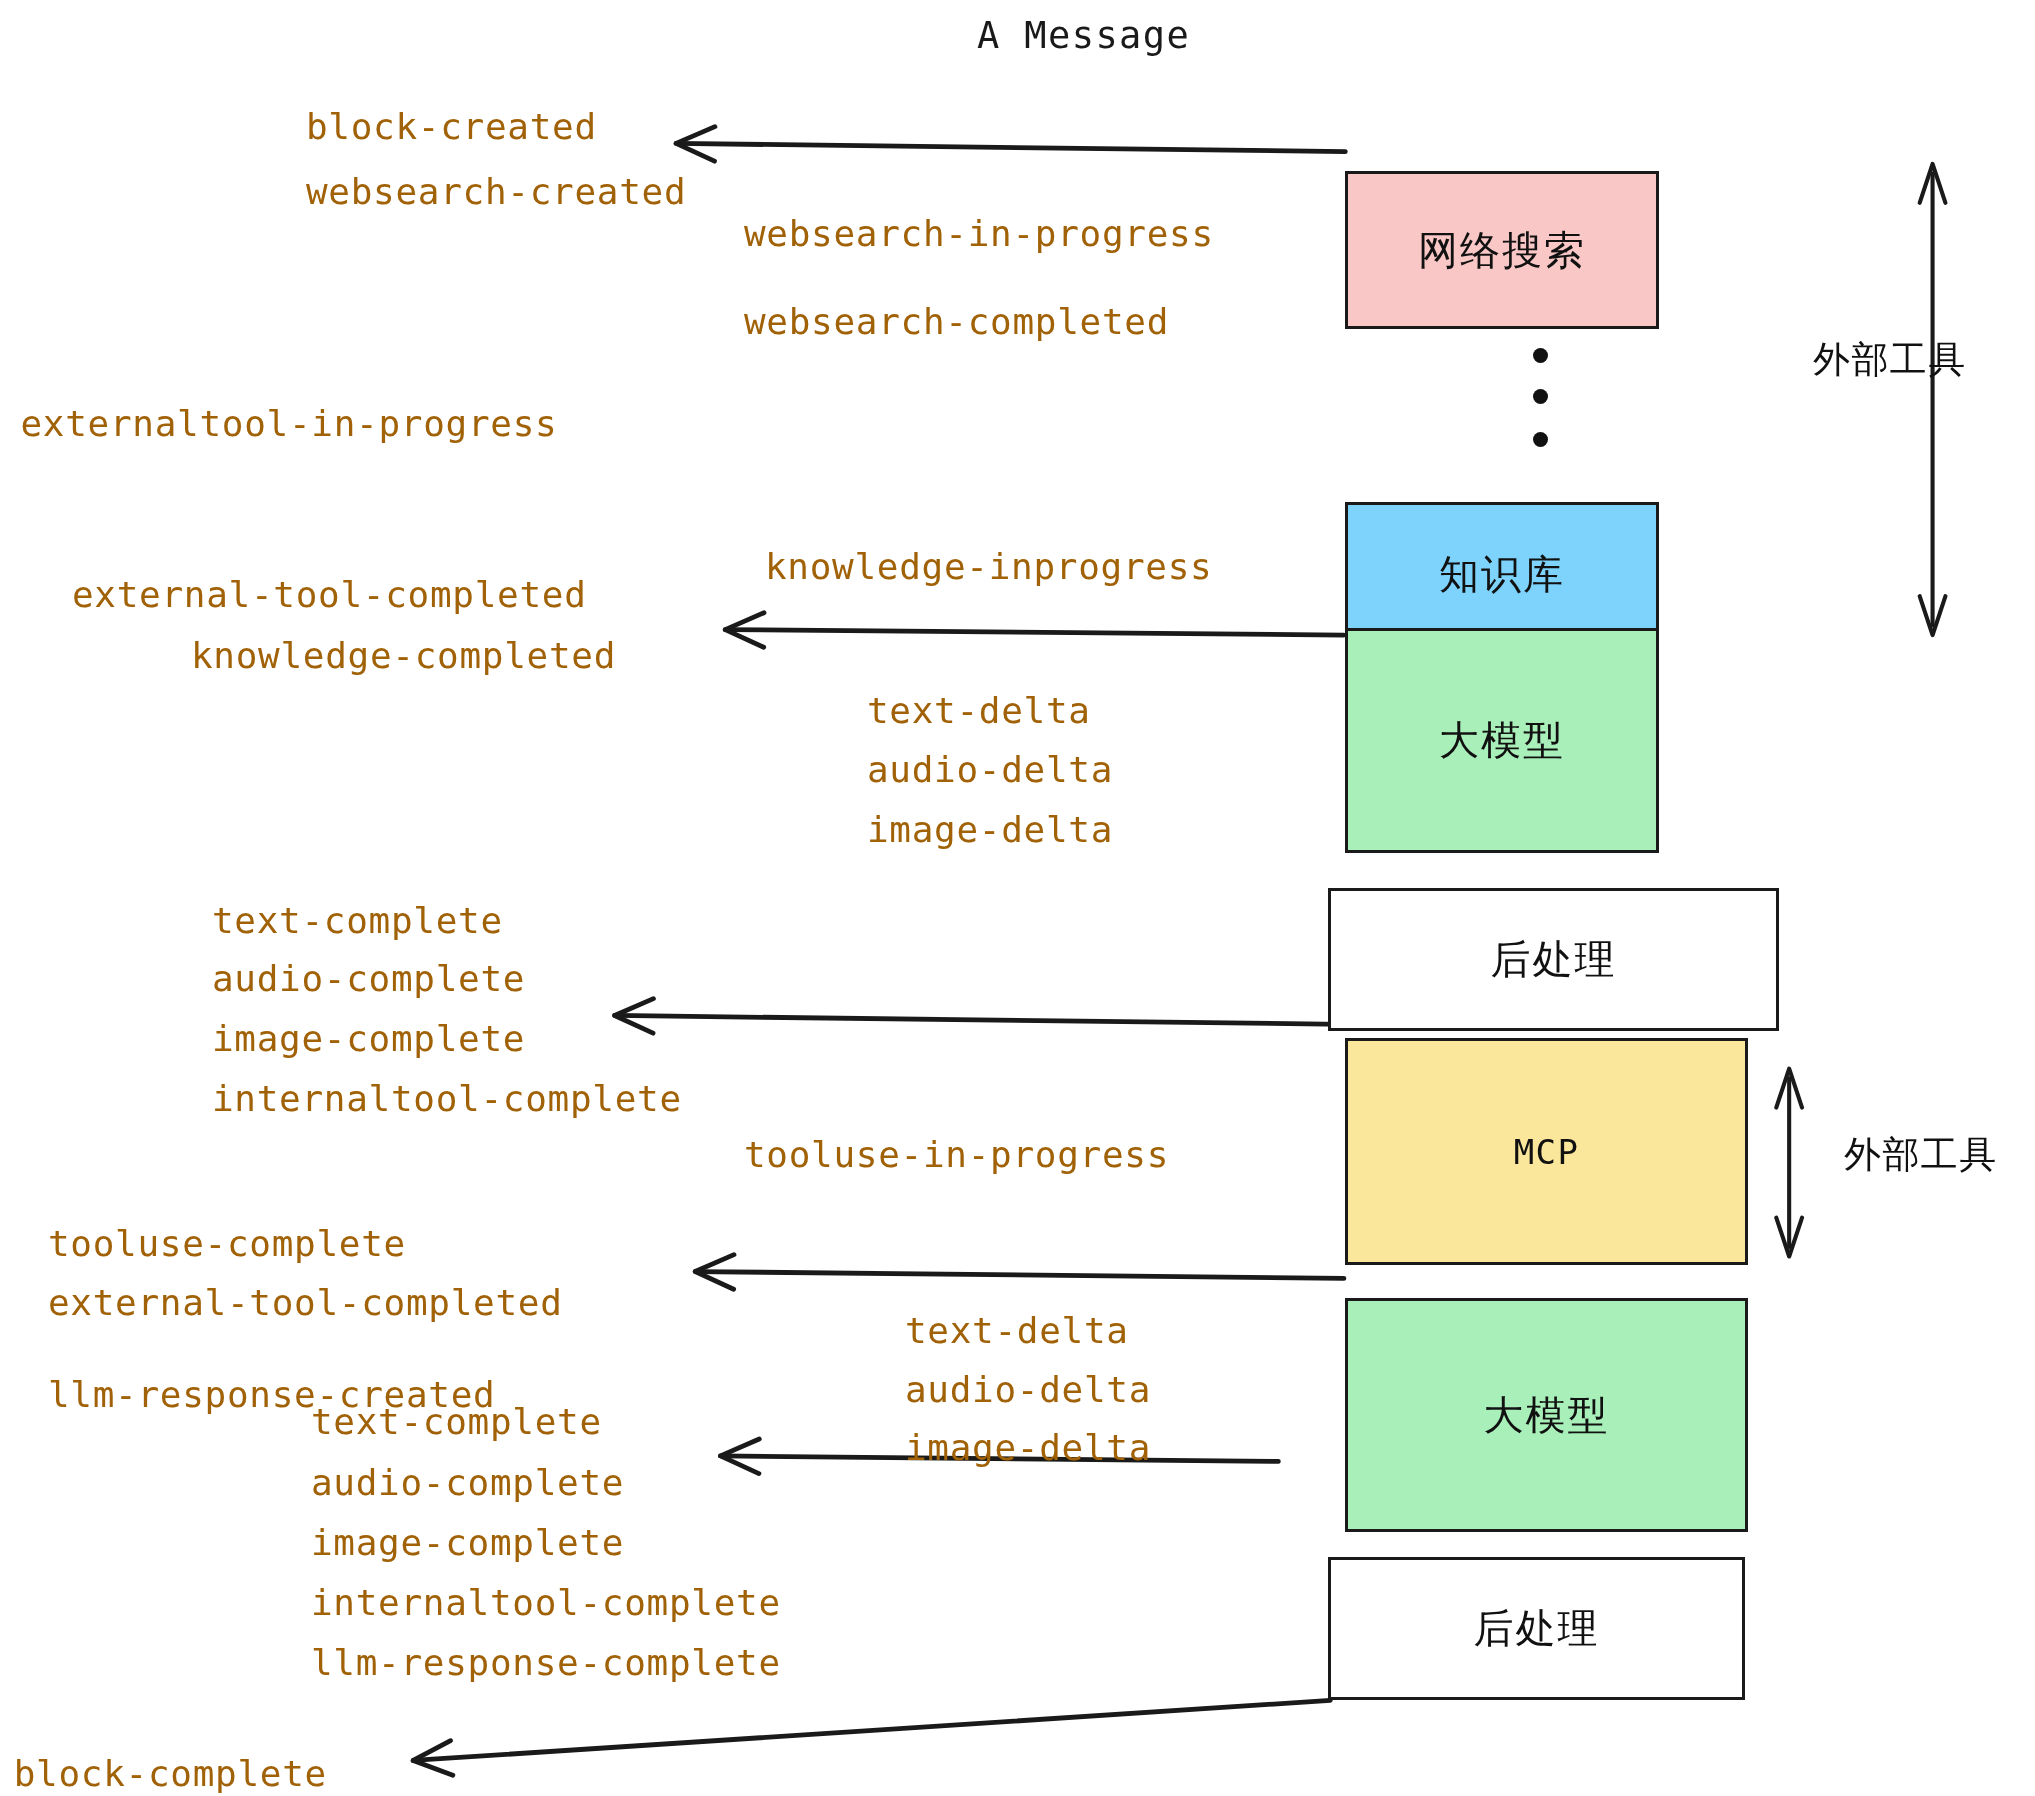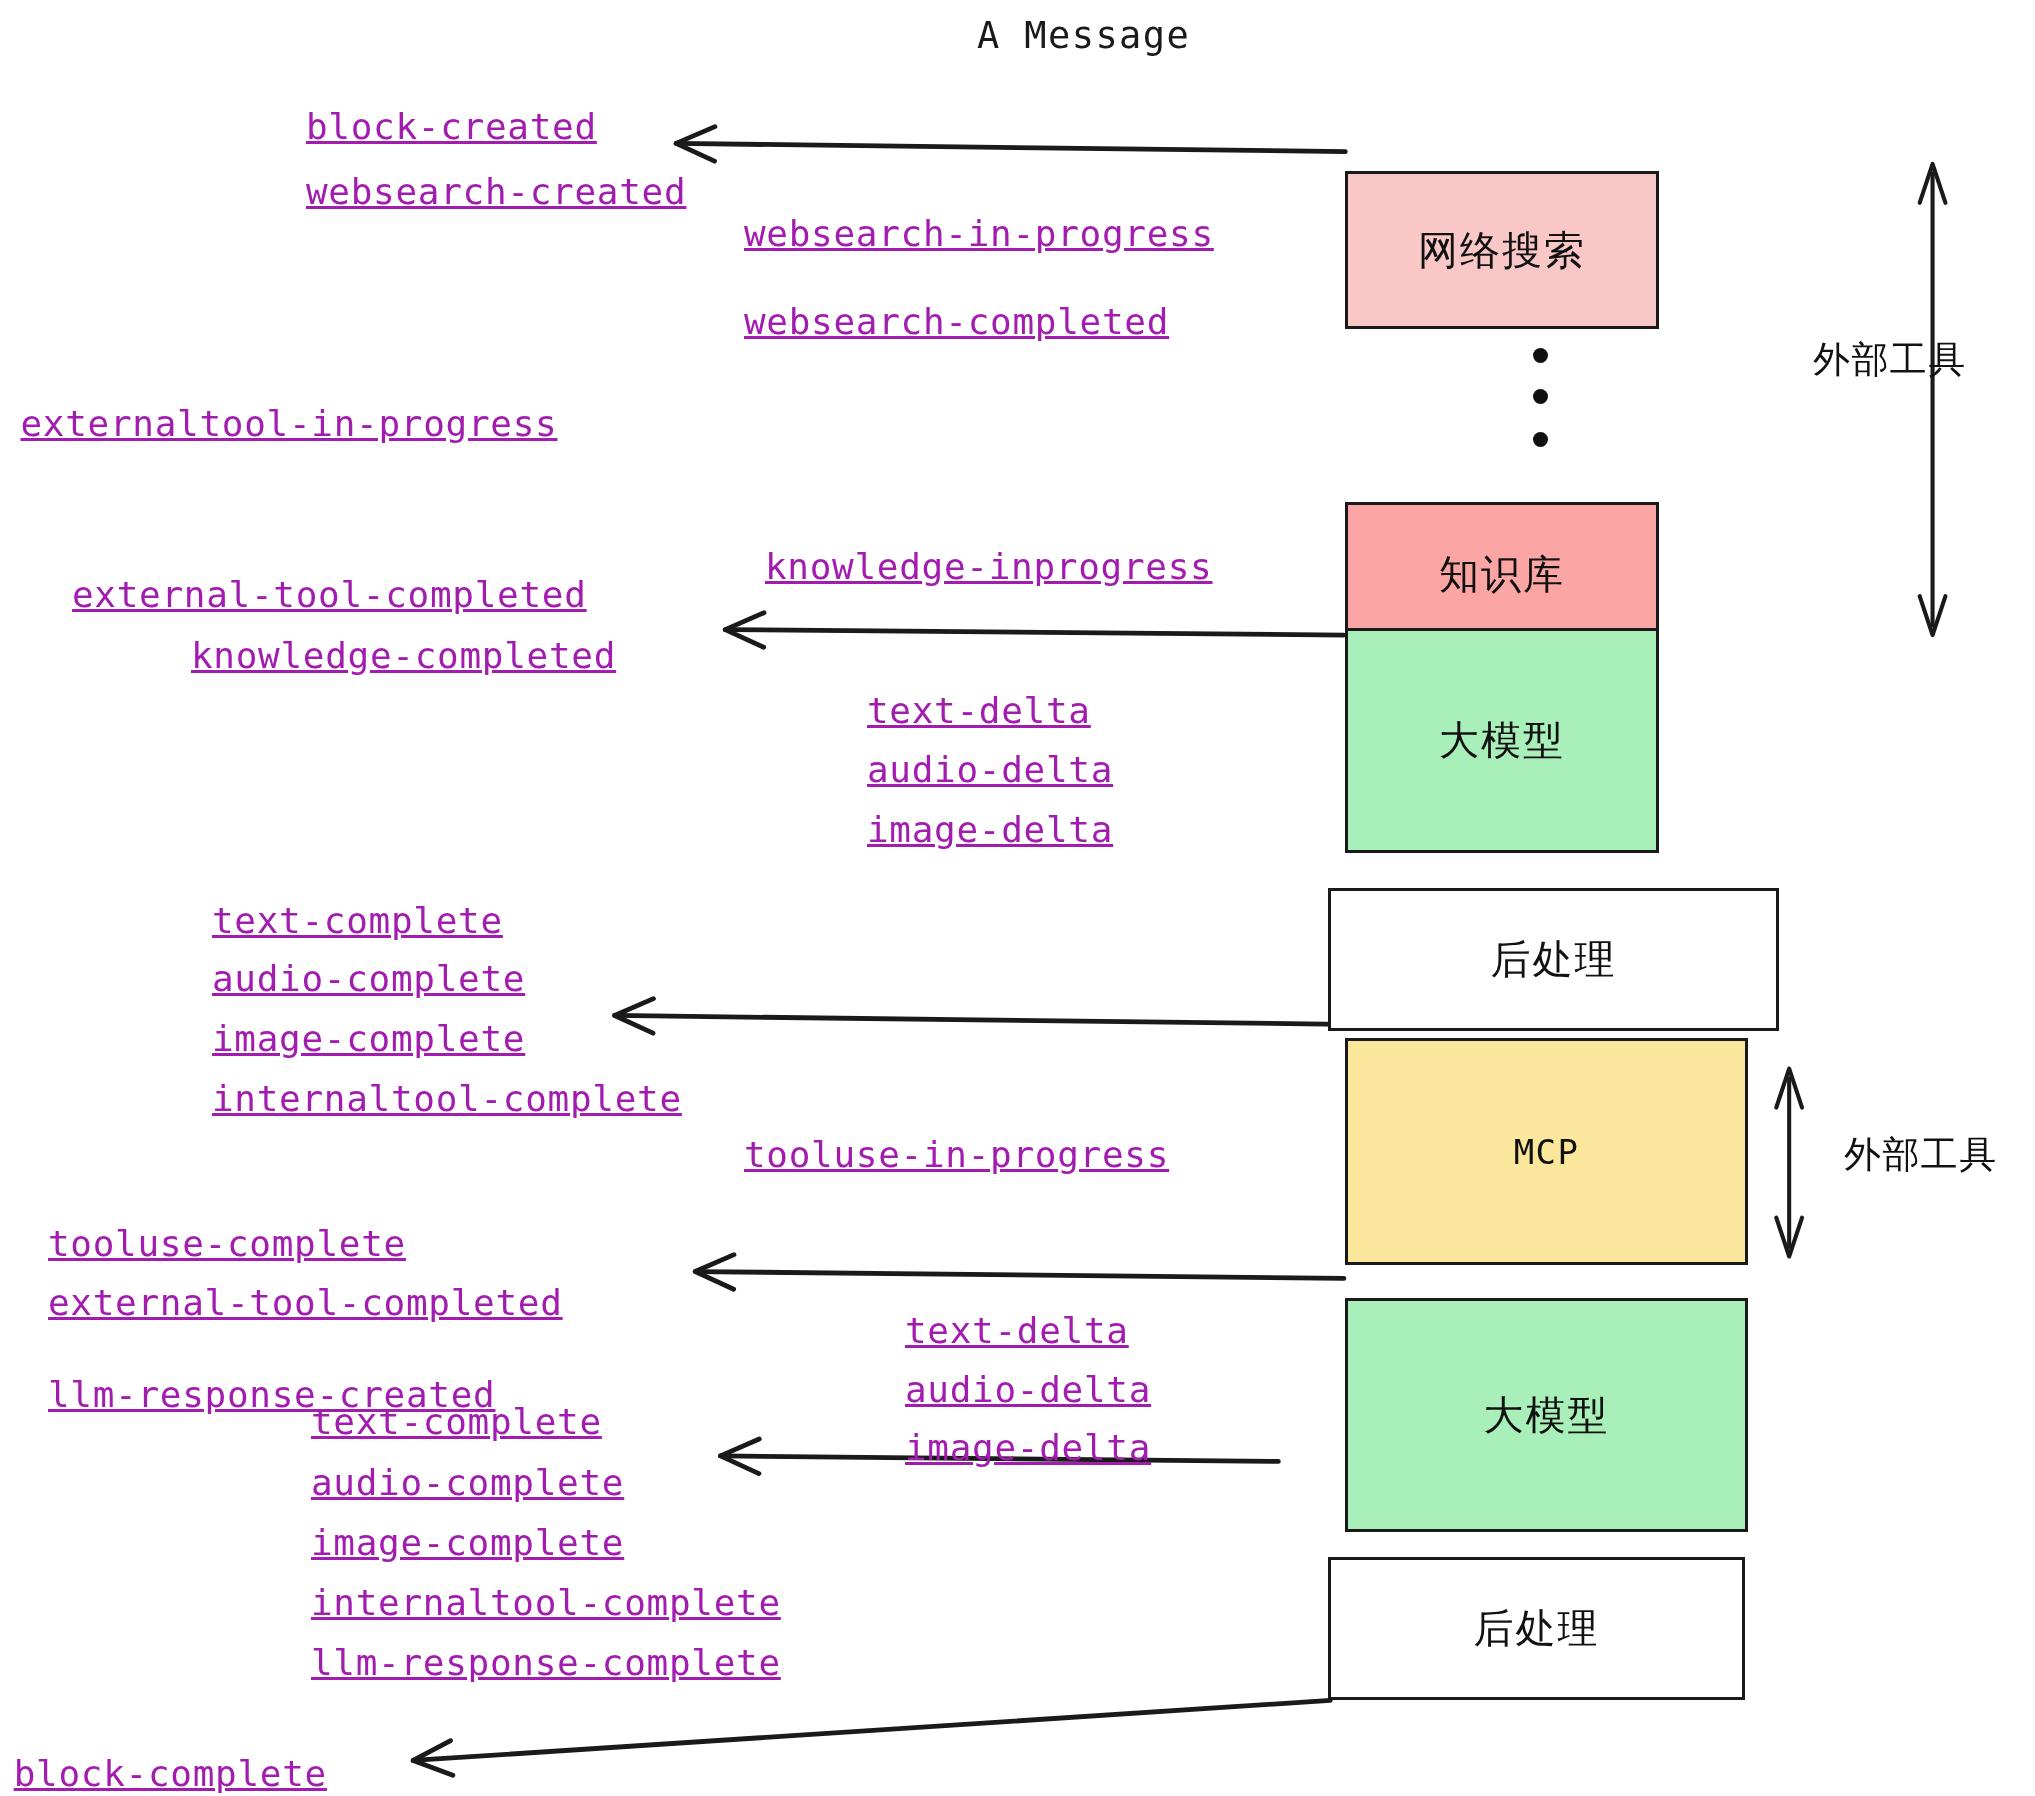--- a/index.html
+++ b/index.html
@@ -12,24 +12,23 @@
     width: 2035px;
     height: 1796px;
     background: #ffffff;
     font-family: "DejaVu Sans Mono", "Liberation Mono", monospace;
     overflow: hidden;
   }
   .evt {
     position: absolute;
     font-family: "DejaVu Sans Mono", "Liberation Mono", monospace;
     font-size: 36px;
-    color: #a21caf;
+    color: #a16207;
     white-space: nowrap;
     letter-spacing: 0.7px;
-    text-decoration: underline;
   }
   .title {
     position: absolute;
     font-family: "DejaVu Sans Mono", "Liberation Mono", monospace;
     font-size: 37px;
     color: #1a1a1a;
     white-space: nowrap;
     letter-spacing: 1.4px;
   }
   .node {
@@ -96,21 +95,21 @@
       <line x1="2830" y1="254" x2="2830" y2="916" stroke="#1A1A1A" stroke-width="6" stroke-linecap="round"></line>
       <path d="M 2811.126006363033 296.95412508494644 L 2830 240 L 2848.873993636967 296.95412508494644" fill="none" stroke="#1A1A1A" stroke-width="6" stroke-linecap="round" stroke-linejoin="round"></path>
       <path d="M 2848.873993636967 873.0458749150536 L 2830 930 L 2811.126006363033 873.0458749150536" fill="none" stroke="#1A1A1A" stroke-width="6" stroke-linecap="round" stroke-linejoin="round"></path>
       <line x1="2620" y1="1579" x2="2620" y2="1826" stroke="#1A1A1A" stroke-width="6" stroke-linecap="round"></line>
       <path d="M 2601.126006363033 1621.9541250849466 L 2620 1565 L 2638.873993636967 1621.9541250849466" fill="none" stroke="#1A1A1A" stroke-width="6" stroke-linecap="round" stroke-linejoin="round"></path>
       <path d="M 2638.873993636967 1783.0458749150534 L 2620 1840 L 2601.126006363033 1783.0458749150534" fill="none" stroke="#1A1A1A" stroke-width="6" stroke-linecap="round" stroke-linejoin="round"></path>
     </svg>
 
   <div id="nodes-layer">
       <div class="node" style="left: 1345px; top: 171px; width: 314px; height: 158px; background: rgb(250, 199, 199);">网络搜索</div>
-      <div class="node" style="left: 1345px; top: 502px; width: 314px; height: 144px; background: #fca5a5;">知识库</div>
+      <div class="node" style="left: 1345px; top: 502px; width: 314px; height: 144px; background: #7dd3fc;">知识库</div>
       <div class="node" style="left: 1345px; top: 628px; width: 314px; height: 225px; background: rgb(168, 239, 185);">大模型</div>
       <div class="node" style="left: 1328px; top: 888px; width: 451px; height: 143px; background: rgb(255, 255, 255);">后处理</div>
       <div class="node mono" style="left: 1345px; top: 1038px; width: 403px; height: 227px; background: rgb(250, 231, 155);">MCP</div>
       <div class="node" style="left: 1345px; top: 1298px; width: 403px; height: 234px; background: rgb(168, 239, 185);">大模型</div>
       <div class="node" style="left: 1328px; top: 1557px; width: 417px; height: 143px; background: rgb(255, 255, 255);">后处理</div>
     </div>
   <div id="events-layer">
       <div class="evt" style="left: 306px; top: 106px;">block-created</div>
       <div class="evt" style="left: 306px; top: 171px;">websearch-created</div>
       <div class="evt" style="left: 744px; top: 213px;">websearch-in-progress</div>

